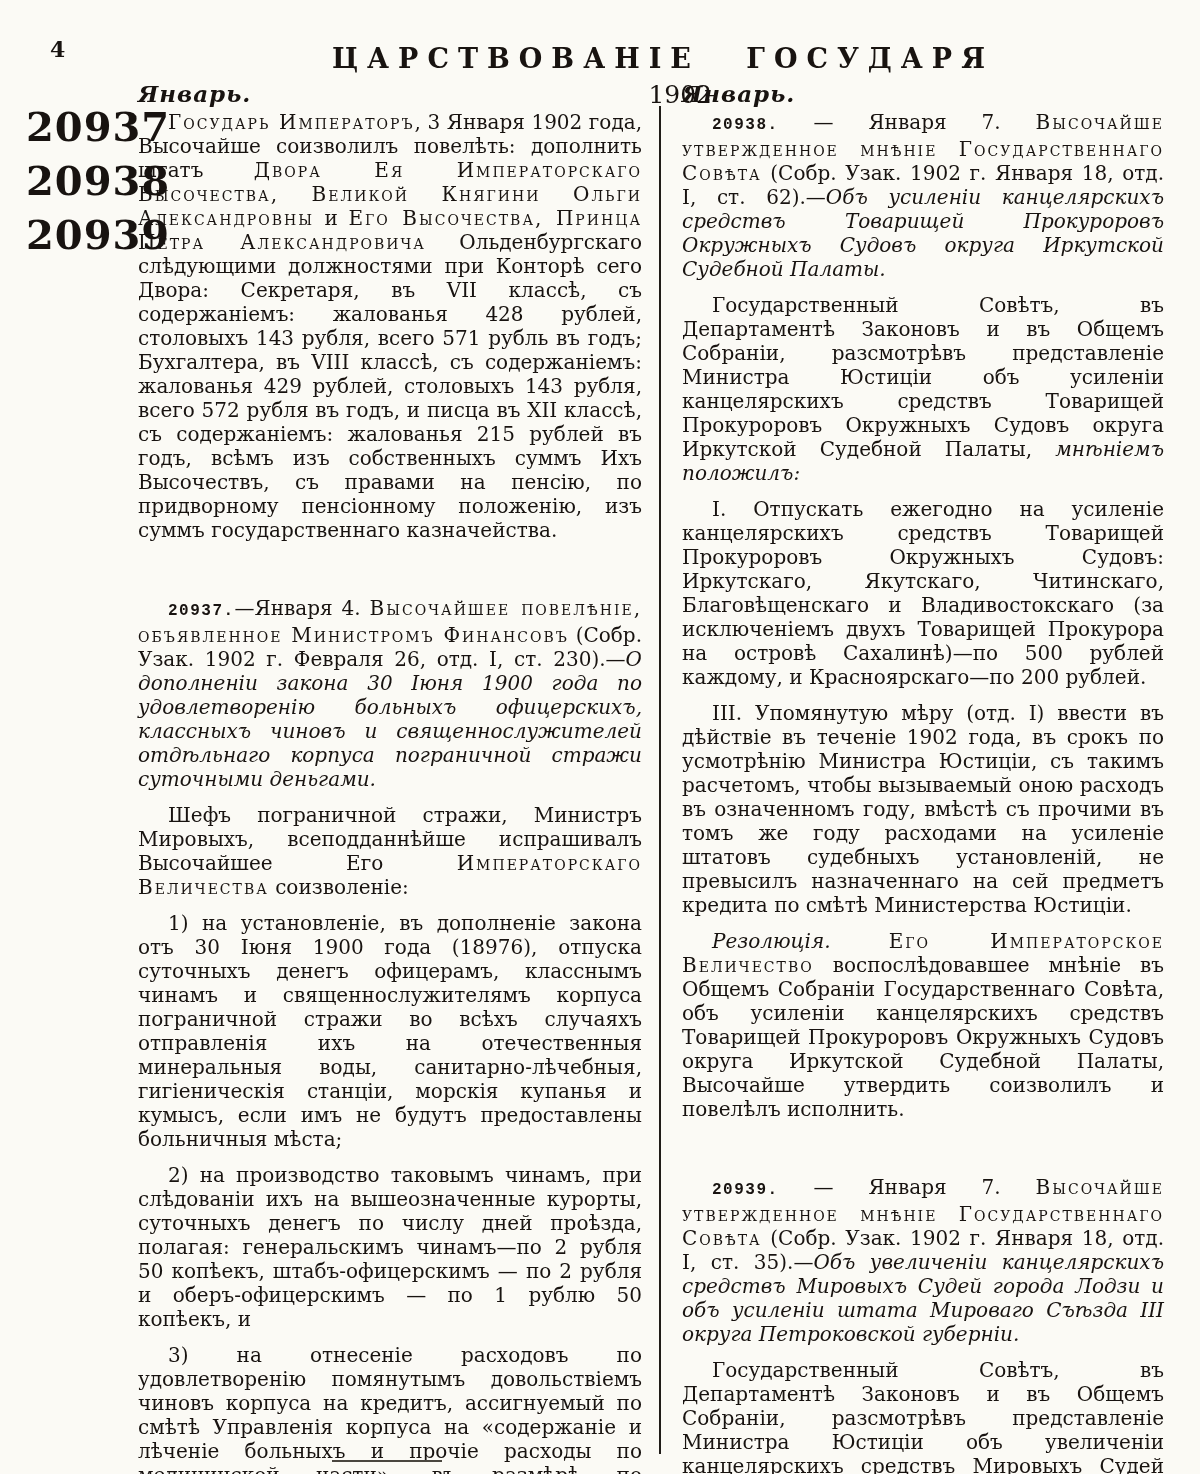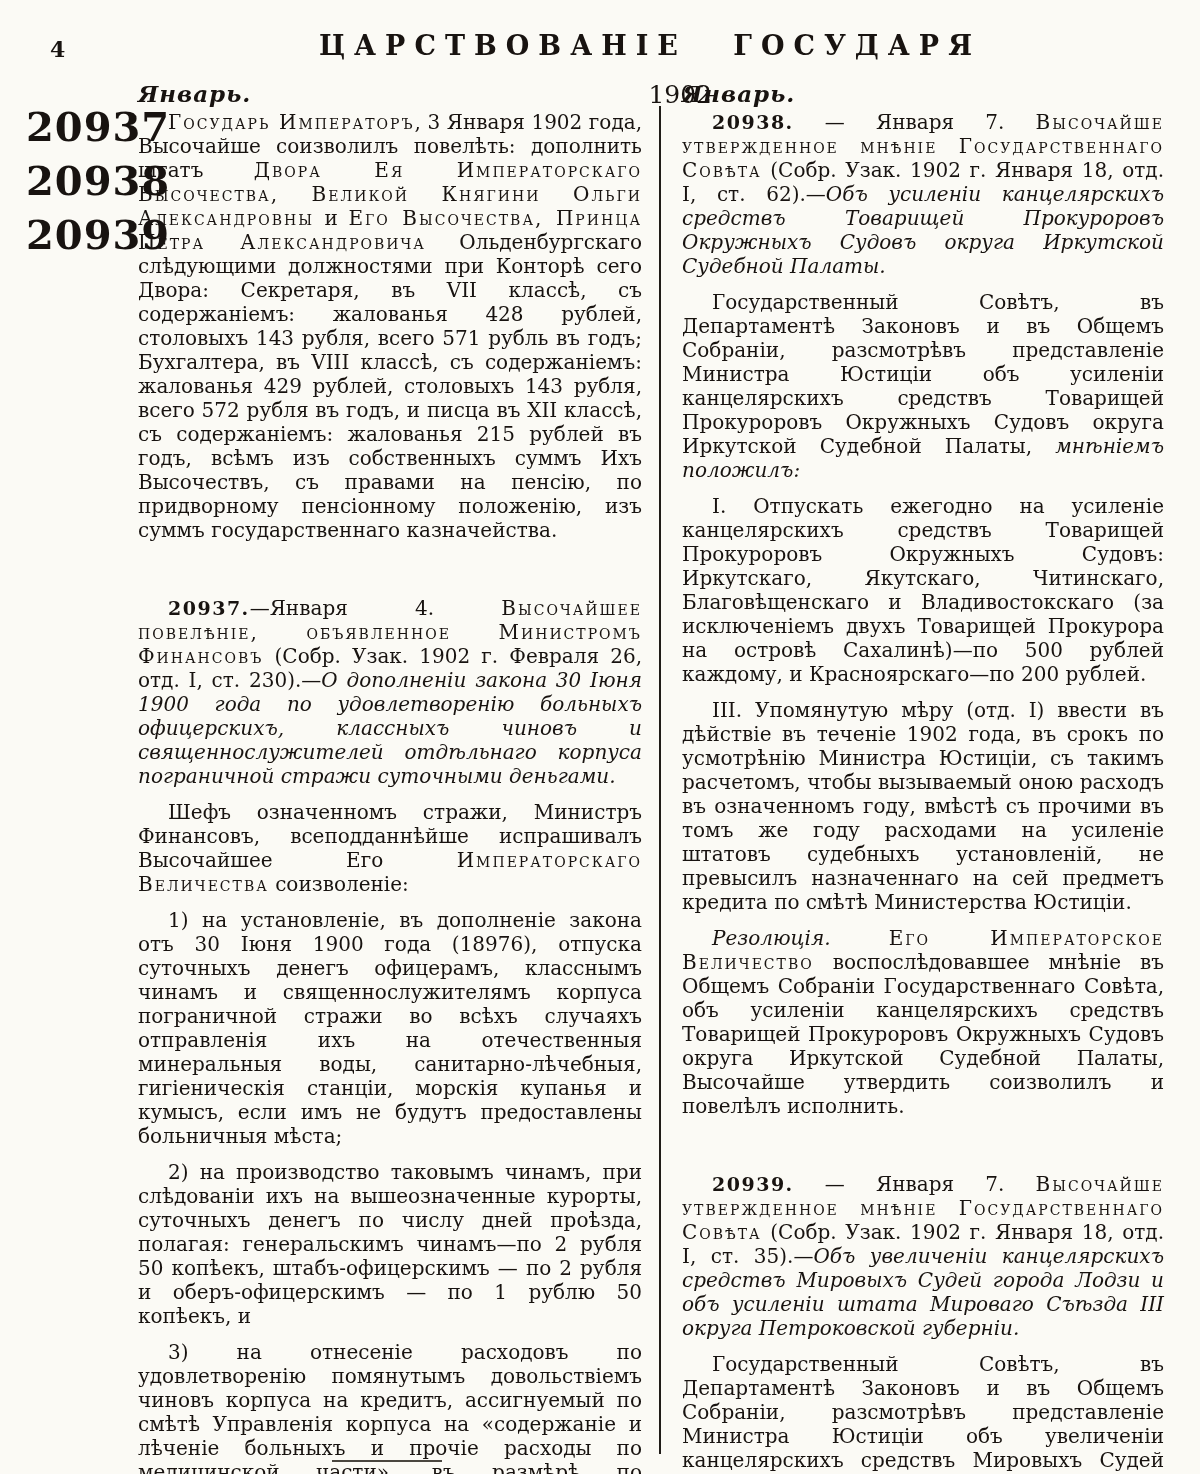--- a/index.html
+++ b/index.html
@@ -21,21 +21,21 @@
     left: 50px;
     top: 36px;
     font-size: 22px;
     font-weight: bold;
   }
   .title {
     position: absolute;
     top: 30px;
     left: 140px;
     width: 1020px;
-    margin: 0;
+    margin: 13px;
     text-align: center;
     font-size: 27px;
     font-weight: bold;
     letter-spacing: 9px;
     word-spacing: 28px;
     white-space: nowrap;
   }
   .month-left, .month-right {
     position: absolute;
     top: 80px;
@@ -91,22 +91,23 @@
   }
   .blk + .blk { margin-top: 12px; }
   .blk + .heading { margin-top: 54px; }
   .sp {
     font-variant: small-caps;
     letter-spacing: 2px;
   }
   .it { font-style: italic; }
   .num {
     font-weight: bold;
-    font-size: 19px;
+    font-size: 16px;
     letter-spacing: 1.5px;
+    font-family: Liberation Mono, monospace;
   }
   .footmark {
     position: absolute;
     left: 332px;
     top: 1460px;
     width: 110px;
     height: 2px;
     background: #4a463f;
   }
 </style>
@@ -124,21 +125,21 @@
       <div>20937</div>
       <div>20938</div>
       <div>20939</div>
     </div>
 
   <div class="divider"></div>
 
   <div class="col col-left" id="colLeft">
       <p class="blk intro"><span class="sp">Государь Императоръ</span><span>, 3 Января 1902 года, Высочайше соизволилъ повелѣть: дополнить штатъ </span><span class="sp">Двора Ея Императорскаго Высочества, Великой Княгини Ольги Александровны</span><span> и </span><span class="sp">Его Высочества, Принца Петра Александровича</span><span> Ольденбургскаго слѣдующими должностями при Конторѣ сего Двора: Секретаря, въ VII классѣ, съ содержаніемъ: жалованья 428 рублей, столовыхъ 143 рубля, всего 571 рубль въ годъ; Бухгалтера, въ VIII классѣ, съ содержаніемъ: жалованья 429 рублей, столовыхъ 143 рубля, всего 572 рубля въ годъ, и писца въ XII классѣ, съ содержаніемъ: жалованья 215 рублей въ годъ, всѣмъ изъ собственныхъ суммъ Ихъ Высочествъ, съ правами на пенсію, по придворному пенсіонному положенію, изъ суммъ государственнаго казначейства.</span></p>
       <p class="blk heading"><span class="num">20937.</span><span>—Января 4. </span><span class="sp">Высочайшее повелѣніе, объявленное Министромъ Финансовъ</span><span> (Собр. Узак. 1902 г. Февраля 26, отд. I, ст. 230).—</span><span class="it">О дополненіи закона 30 Іюня 1900 года по удовлетворенію больныхъ офицерскихъ, классныхъ чиновъ и священнослужителей отдѣльнаго корпуса пограничной стражи суточными деньгами.</span></p>
-      <p class="blk body"><span>Шефъ означенномъ стражи, Министръ Финансовъ, всеподданнѣйше испрашивалъ Высочайшее Его </span><span class="sp">Императорскаго Величества</span><span> соизволеніе:</span></p>
+      <p class="blk body"><span>Шефъ пограничной стражи, Министръ Мировыхъ, всеподданнѣйше испрашивалъ Высочайшее Его </span><span class="sp">Императорскаго Величества</span><span> соизволеніе:</span></p>
       <p class="blk body"><span>1) на установленіе, въ дополненіе закона отъ 30 Іюня 1900 года (18976), отпуска суточныхъ денегъ офицерамъ, класснымъ чинамъ и священнослужителямъ корпуса пограничной стражи во всѣхъ случаяхъ отправленія ихъ на отечественныя минеральныя воды, санитарно-лѣчебныя, гигіеническія станціи, морскія купанья и кумысъ, если имъ не будутъ предоставлены больничныя мѣста;</span></p>
       <p class="blk body"><span>2) на производство таковымъ чинамъ, при слѣдованіи ихъ на вышеозначенные курорты, суточныхъ денегъ по числу дней проѣзда, полагая: генеральскимъ чинамъ—по 2 рубля 50 копѣекъ, штабъ-офицерскимъ — по 2 рубля и оберъ-офицерскимъ — по 1 рублю 50 копѣекъ, и</span></p>
       <p class="blk body"><span>3) на отнесеніе расходовъ по удовлетворенію помянутымъ довольствіемъ чиновъ корпуса на кредитъ, ассигнуемый по смѣтѣ Управленія корпуса на «содержаніе и лѣченіе больныхъ и прочіе расходы по медицинской части», въ размѣрѣ по усмотрѣнію Шефа пограничной стражи.</span></p>
     </div>
   <div class="col col-right" id="colRight">
       <p class="blk heading"><span class="num">20938.</span><span> — Января 7. </span><span class="sp">Высочайше утвержденное мнѣніе Государственнаго Совѣта</span><span> (Собр. Узак. 1902 г. Января 18, отд. I, ст. 62).—</span><span class="it">Объ усиленіи канцелярскихъ средствъ Товарищей Прокуроровъ Окружныхъ Судовъ округа Иркутской Судебной Палаты.</span></p>
       <p class="blk body"><span>Государственный Совѣтъ, въ Департаментѣ Законовъ и въ Общемъ Собраніи, разсмотрѣвъ представленіе Министра Юстиціи объ усиленіи канцелярскихъ средствъ Товарищей Прокуроровъ Окружныхъ Судовъ округа Иркутской Судебной Палаты, </span><span class="it">мнѣніемъ положилъ:</span></p>
       <p class="blk body"><span>I. Отпускать ежегодно на усиленіе канцелярскихъ средствъ Товарищей Прокуроровъ Окружныхъ Судовъ: Иркутскаго, Якутскаго, Читинскаго, Благовѣщенскаго и Владивостокскаго (за исключеніемъ двухъ Товарищей Прокурора на островѣ Сахалинѣ)—по 500 рублей каждому, и Красноярскаго—по 200 рублей.</span></p>
       <p class="blk body"><span>III. Упомянутую мѣру (отд. I) ввести въ дѣйствіе въ теченіе 1902 года, въ срокъ по усмотрѣнію Министра Юстиціи, съ такимъ расчетомъ, чтобы вызываемый оною расходъ въ означенномъ году, вмѣстѣ съ прочими въ томъ же году расходами на усиленіе штатовъ судебныхъ установленій, не превысилъ назначеннаго на сей предметъ кредита по смѣтѣ Министерства Юстиціи.</span></p>
       <p class="blk body"><span class="it">Резолюція.</span><span> </span><span class="sp">Его Императорское Величество</span><span> воспослѣдовавшее мнѣніе въ Общемъ Собраніи Государственнаго Совѣта, объ усиленіи канцелярскихъ средствъ Товарищей Прокуроровъ Окружныхъ Судовъ округа Иркутской Судебной Палаты, Высочайше утвердить соизволилъ и повелѣлъ исполнить.</span></p>

